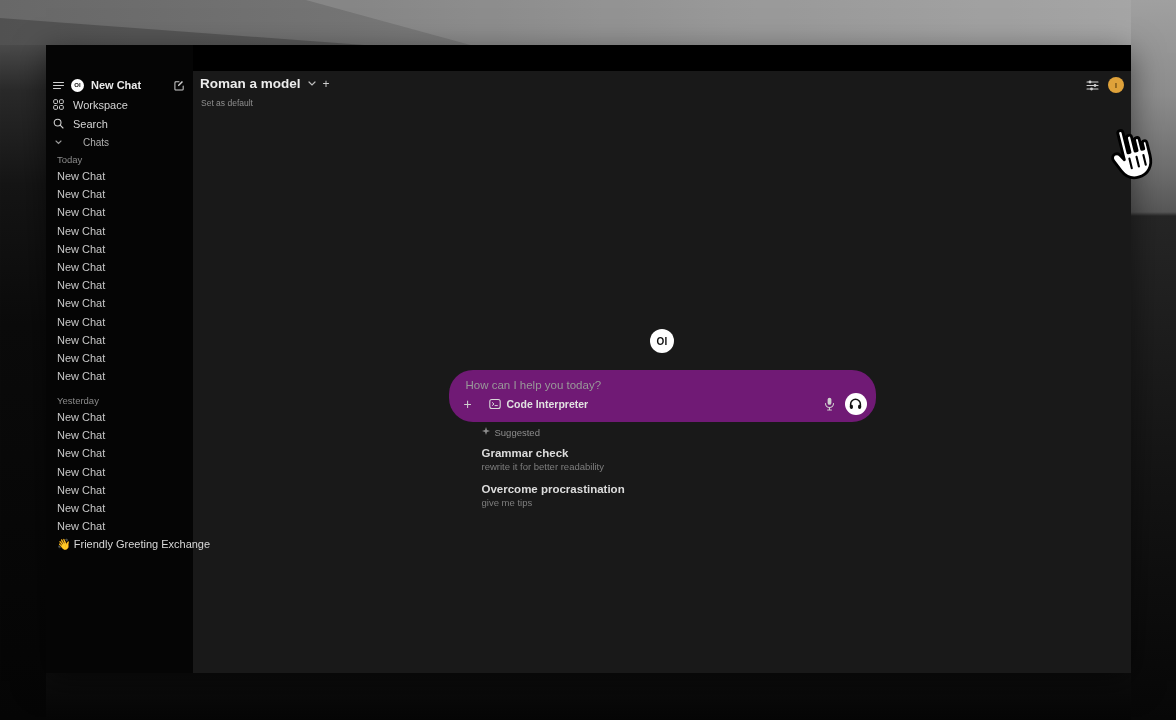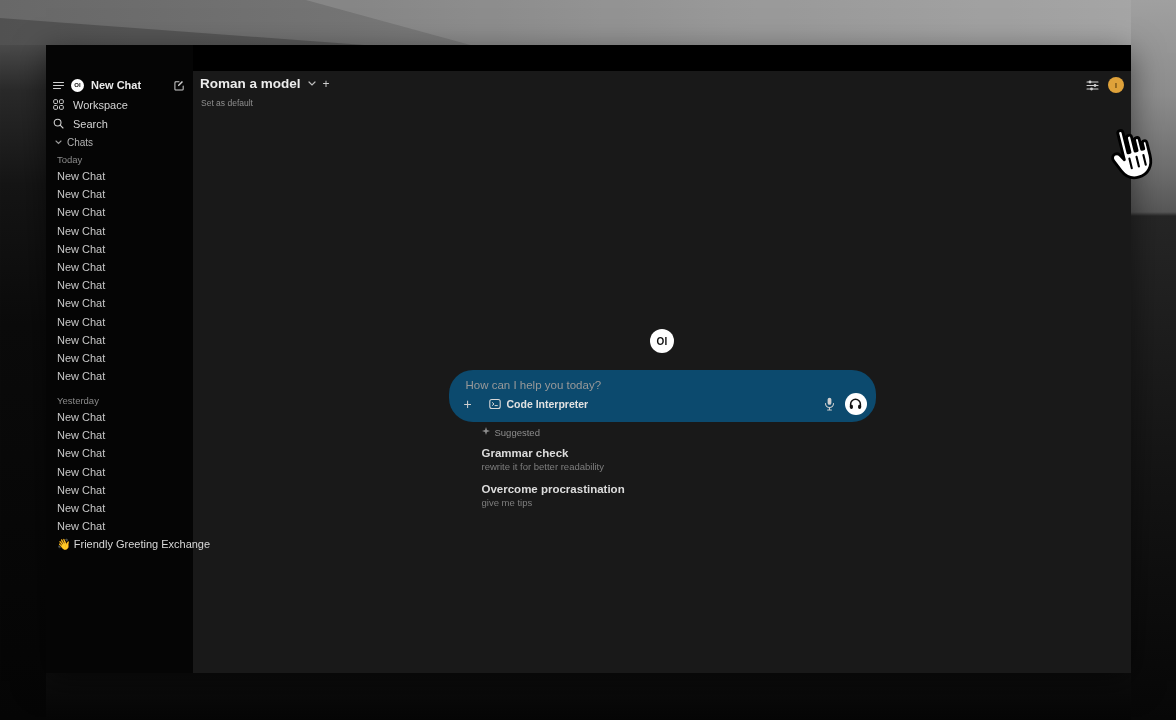--- a/index.html
+++ b/index.html
@@ -33,21 +33,21 @@
   .sidebar { position:absolute; left:0; top:0; width:147px; height:628px; background:#050505; }
   .sb-header { position:absolute; left:7px; right:8px; top:31px; height:18px;
     display:flex; align-items:center; gap:7px; }
   .logo-badge { width:13px; height:13px; border-radius:50%; background:#fff; color:#0d0d0d;
     display:flex; align-items:center; justify-content:center;
     font-size:6px; font-weight:bold; letter-spacing:.2px; flex:0 0 auto; }
   .sb-title { font-size:11px; font-weight:bold; color:#ececec; flex:1; }
   .sb-nav { position:absolute; left:7px; right:8px; }
   .sb-row { display:flex; align-items:center; gap:9px; height:19px; color:#d4d4d4;
     font-size:11px; cursor:pointer; }
-  .sb-section { position:absolute; left:9px; display:flex; align-items:center; gap:5px;
+  .sb-section { position:absolute; left:9px; display:flex; align-items:center; gap:21px;
     color:#b2b2b2; font-size:10px; }
   .sb-group-label { position:absolute; left:11px; color:#8a8a8a; font-size:9.5px; }
   .chat-list { position:absolute; left:0; right:0; list-style:none; }
   .chat-list li { height:18.2px; display:flex; align-items:center; padding-left:11px;
     font-size:11px; color:#c7c7c7; cursor:pointer; white-space:nowrap; }
   .named-chat { position:absolute; left:0; right:0; height:18px; display:flex;
     align-items:center; padding-left:11px; font-size:11px; color:#d8d8d8; cursor:pointer;
     white-space:nowrap; }
 
   
@@ -63,21 +63,21 @@
 
   
   .hero { position:absolute; left:147px; right:0; top:284px; display:flex;
     flex-direction:column; align-items:center; }
   .greeting { display:flex; align-items:center; gap:12px; }
   .greeting .logo-big { width:24px; height:24px; border-radius:50%; background:#fff;
     color:#101010; font-size:10px; font-weight:bold; display:flex; align-items:center;
     justify-content:center; letter-spacing:.3px; }
   .greeting .text { font-size:20px; font-weight:500; color:#ededed; letter-spacing:.2px; }
 
-  .composer { margin-top:17px; width:427px; height:52px; background:#0c4a6e;
+  .composer { margin-top:17px; width:427px; height:52px; background:#701a75;
     border-radius:24px; position:relative; }
   .composer .input { position:absolute; left:17px; top:9px; right:17px; font-size:11.5px;
     color:#999; cursor:text; }
   .composer-row { position:absolute; left:10px; right:9px; bottom:6px; height:24px;
     display:flex; align-items:center; }
   .plus-btn { width:18px; text-align:center; color:#d0d0d0; font-size:14px; cursor:pointer; }
   .ci-pill { display:flex; align-items:center; gap:6px; margin-left:12px; cursor:pointer; }
   .ci-pill .txt { font-size:10.5px; font-weight:bold; color:#e2e2e2; }
   .spacer { flex:1; }
   .mic-btn { margin-right:10px; cursor:pointer; display:flex; }

